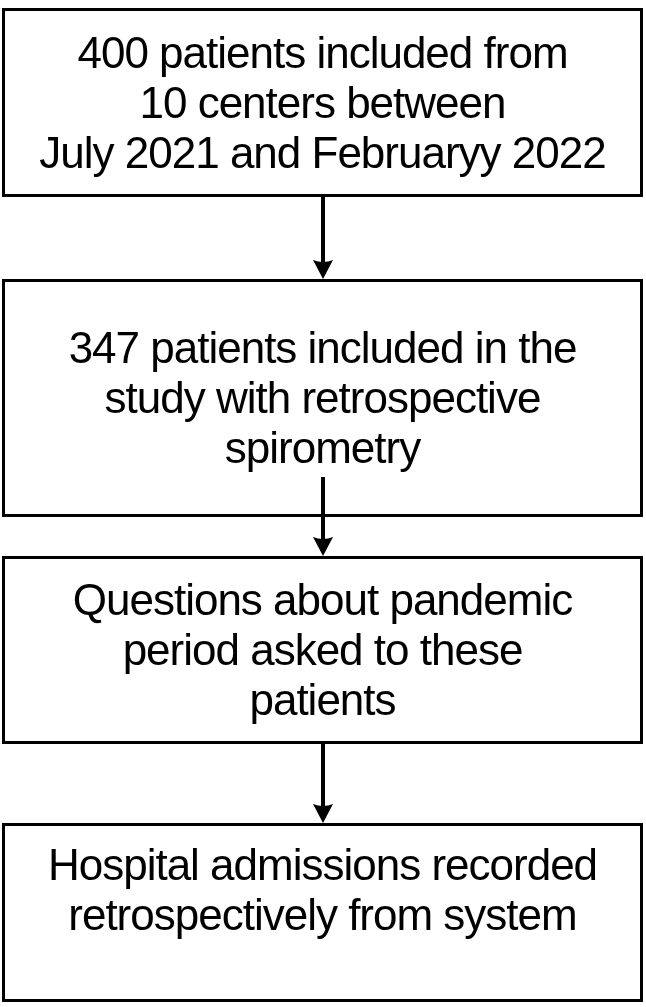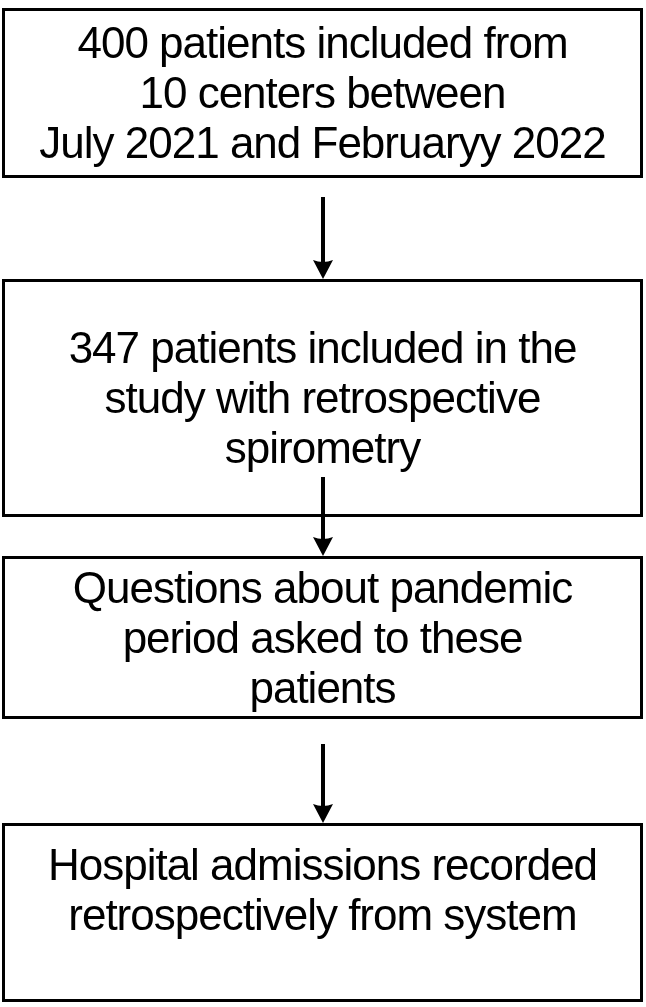--- a/index.html
+++ b/index.html
@@ -28,23 +28,23 @@
     justify-content: center;
   }
   .flow-box .box-text {
     white-space: pre-line;
     text-align: center;
     font-size: 44px;
     line-height: 50px;
     letter-spacing: -1px;
     color: #000000;
   }
-  .box-1 { top: 8px;   height: 170px; }
+  .box-1 { top: 8px;   height: 189px; }
   .box-2 { top: 279px; height: 238px; }
-  .box-3 { top: 556px; height: 163px; }
+  .box-3 { top: 556px; height: 188px; }
   .box-4 { top: 823px; height: 179px; align-items: flex-start; padding-top: 14px; }
   .arrow {
     position: absolute;
     left: 310px;
     width: 26px;
     display: block;
   }
   .arrow-1 { top: 197px; height: 82px; }
   .arrow-2 { top: 477px; height: 79px; }
   .arrow-3 { top: 744px; height: 79px; }

